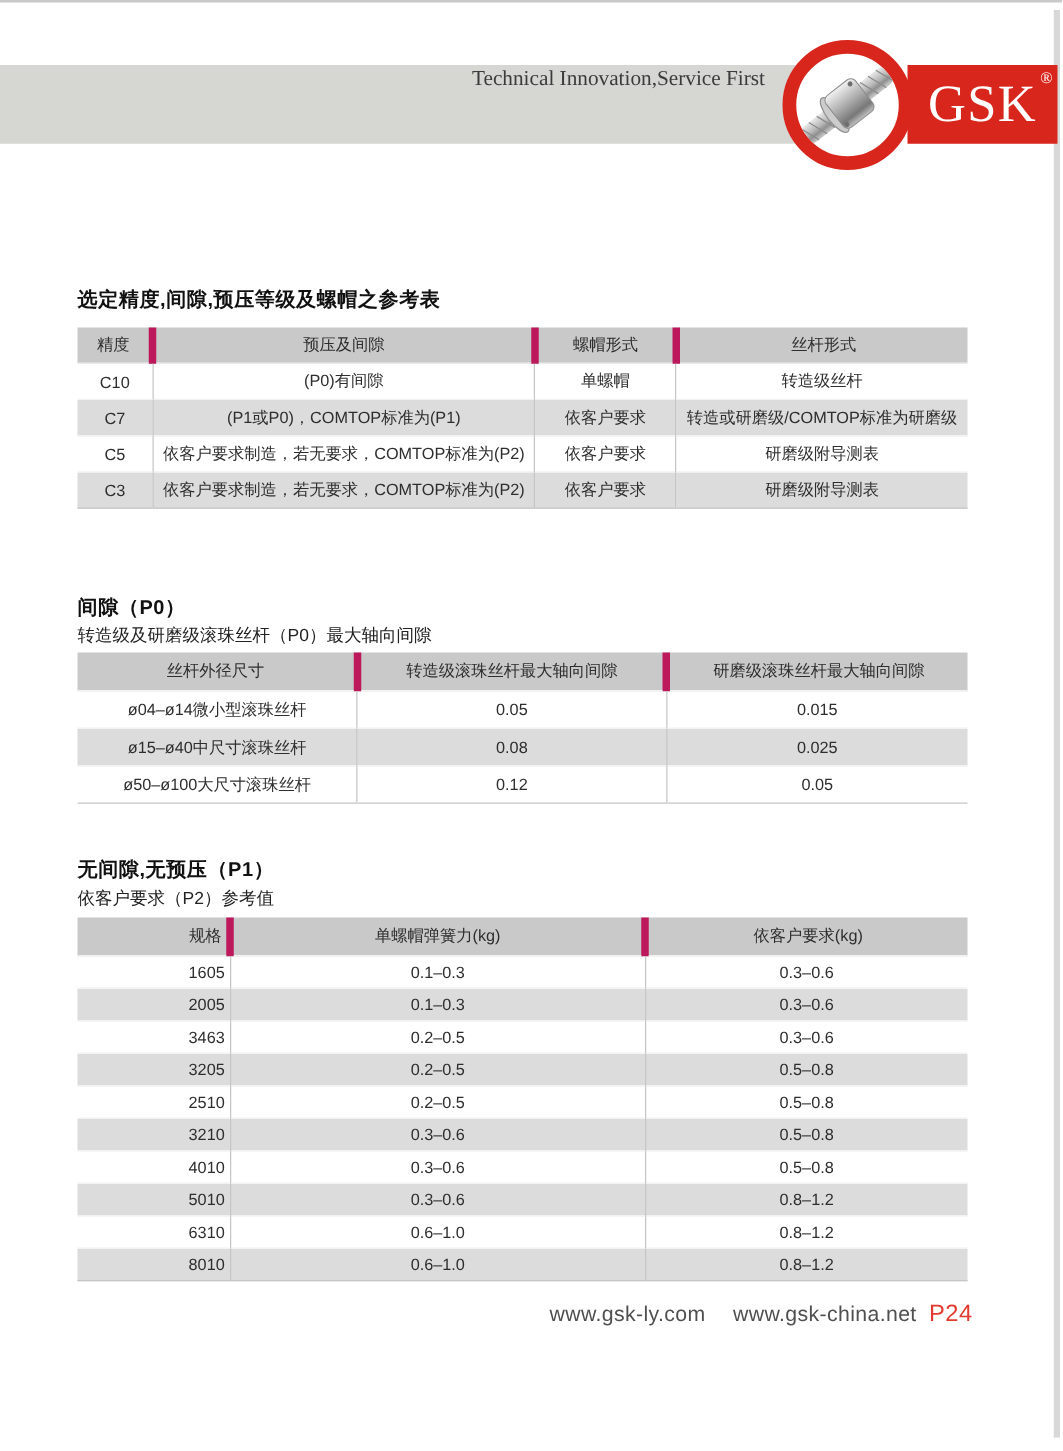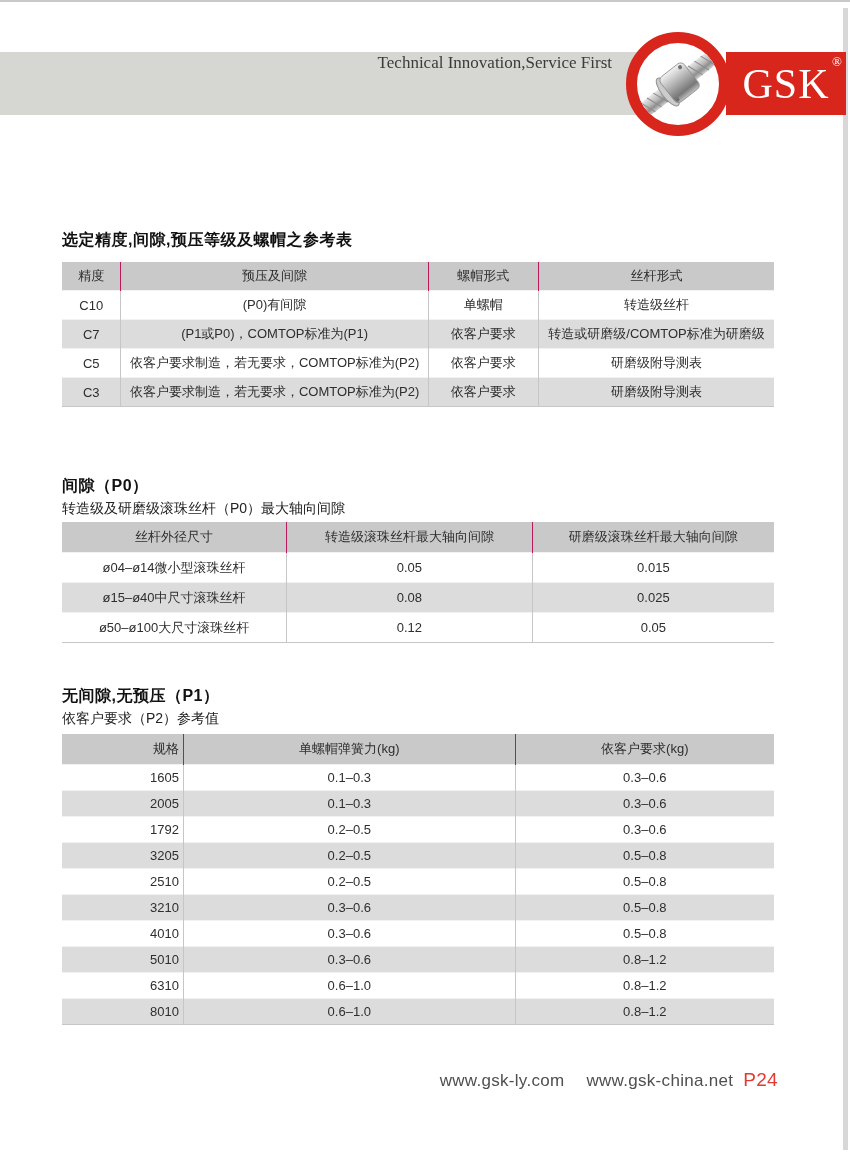--- a/index.html
+++ b/index.html
@@ -33,21 +33,21 @@
   
   .sec-title { position:absolute; left:62px; font-size:16px; font-weight:bold; color:#111; letter-spacing:0.5px; }
   .sec-sub   { position:absolute; left:62px; font-size:14px; color:#222; }
 
   table.dtable {
     position:absolute; left:62px; width:712px; border-collapse:collapse; table-layout:fixed;
     font-size:13px; color:#2e2e2e; text-align:center; border-bottom:1px solid #c6c6c6;
   }
   .dtable th {
     background:#c9c9c9; font-weight:normal; color:#2e2e2e; padding:0 4px;
-    border-left:1px solid #be185d;
+    border-left:6px solid #be185d;
   }
   .dtable th:first-child { border-left:none; }
   .dtable td { padding:0 4px; border-left:1px solid #c6c6c6; }
   .dtable td:first-child { border-left:none; }
   .dtable tbody tr:nth-child(even) { background:#dcdcdc; }
   .dtable tbody tr { border-top:1px solid #f2f2f2; }
 
   .t1 { top:262px; } .t1 th { height:28px; } .t1 td { height:28px; }
   .t1 th:nth-child(1), .t1 td:nth-child(1) { width:7.5%; }
   .t1 th:nth-child(2), .t1 td:nth-child(2) { width:44%; }
@@ -58,21 +58,21 @@
   .t2 th:nth-child(1), .t2 td:nth-child(1) { width:31.5%; }
   .t2 th:nth-child(2), .t2 td:nth-child(2) { width:34.5%; }
   .t2 th:nth-child(3), .t2 td:nth-child(3) { width:34%; }
 
   .t3 { top:734px; } .t3 th { height:30px; } .t3 td { height:25px; }
   .t3 th:nth-child(1), .t3 td:nth-child(1) { width:16.5%;text-align:right; }
   .t3 th:nth-child(2), .t3 td:nth-child(2) { width:47%; }
   .t3 th:nth-child(3), .t3 td:nth-child(3) { width:36.5%; }
 
   
-  .footer { position:absolute; top:1069px; right:72px; font-size:17px; color:#4f4f4f; letter-spacing:0.3px;text-align:center; }
+  .footer { position:absolute; top:1041px; right:72px; font-size:17px; color:#4f4f4f; letter-spacing:0.3px;text-align:center; }
   .footer .gap { display:inline-block; width:22px; }
   .footer .gap2 { display:inline-block; width:10px; }
   .page-num { color:#e23a30; font-size:19px; }
 </style>
 </head>
 <body>
 
 <div class="page">
   <div class="top-rule"></div>
   <div class="right-rule"></div>
@@ -201,21 +201,21 @@
           <td>1605</td>
           <td>0.1–0.3</td>
           <td>0.3–0.6</td>
         </tr>
         <tr>
           <td>2005</td>
           <td>0.1–0.3</td>
           <td>0.3–0.6</td>
         </tr>
         <tr>
-          <td>1792</td>
+          <td>3463</td>
           <td>0.2–0.5</td>
           <td>0.3–0.6</td>
         </tr>
         <tr>
           <td>3205</td>
           <td>0.2–0.5</td>
           <td>0.5–0.8</td>
         </tr>
         <tr>
           <td>2510</td>

